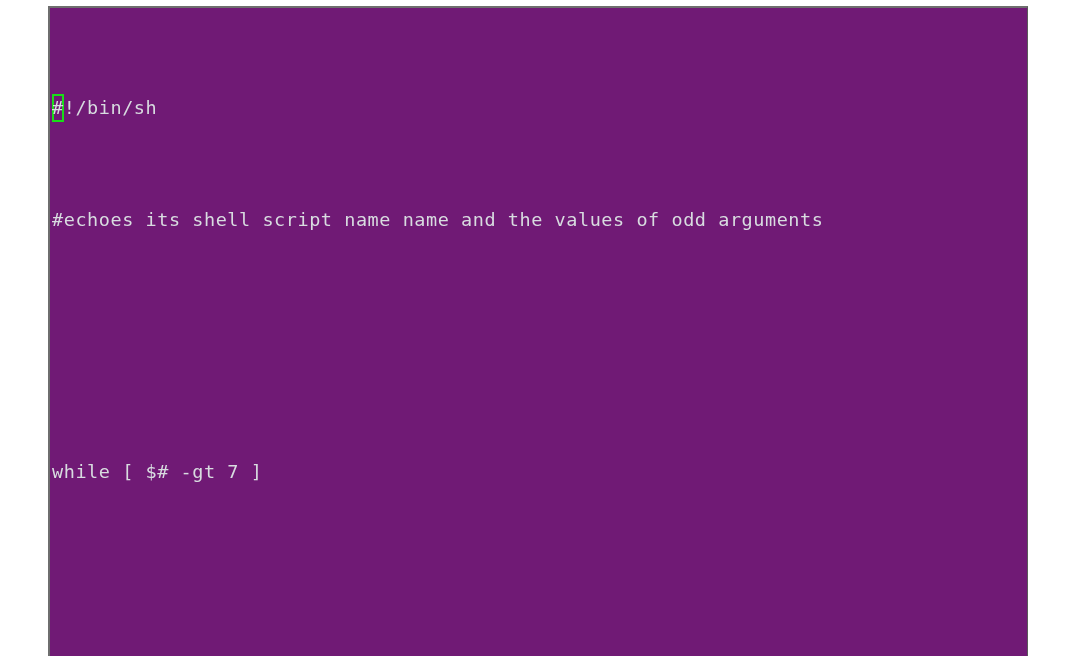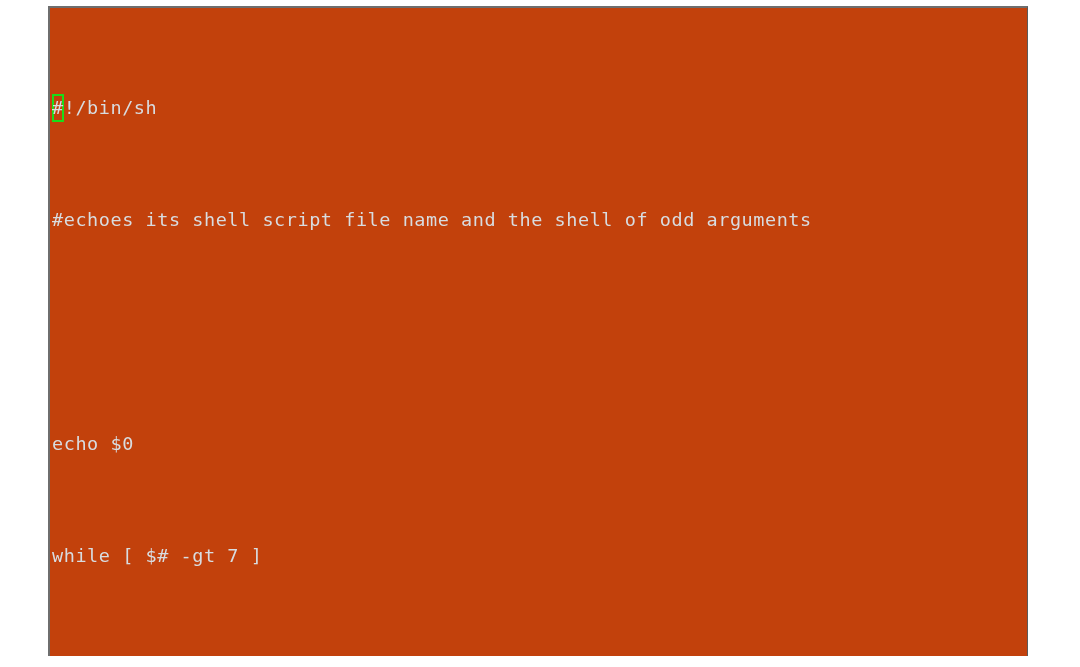--- a/index.html
+++ b/index.html
@@ -19,21 +19,21 @@
     background: #ffffff;
   }
 
   
   #terminal {
     position: absolute;
     left: 48px;
     top: 6px;
     width: 980px;
     height: 650px;
-    background: #c2410c;
+    background: #701a75;
     border-left: 2px solid #6e6e6e;
     border-top: 2px solid #6e6e6e;
     border-right: 1px solid #5a5a5a;
     box-sizing: border-box;
     overflow: hidden;
   }
 
   #buffer {
     position: absolute;
     left: 0;
@@ -72,25 +72,24 @@
 </head>
 <body>
 
 <div id="screen">
 
   <div id="terminal">
     <div id="buffer">
 
       <div class="line"><span class="cursor">#</span><span>!/bin/sh</span></div>
 
-      <div class="line"><span>#echoes its shell script file name and the shell of odd arguments</span></div>
+      <div class="line"><span>#echoes its shell script name name and the values of odd arguments</span></div>
 
       <div class="line blank"><span></span></div>
 
-      <div class="line"><span>echo $0</span></div>
 
       <div class="line"><span>while [ $# -gt 7 ]</span></div>
 
       <div class="line"></div>
 
       
 
       
 
       

